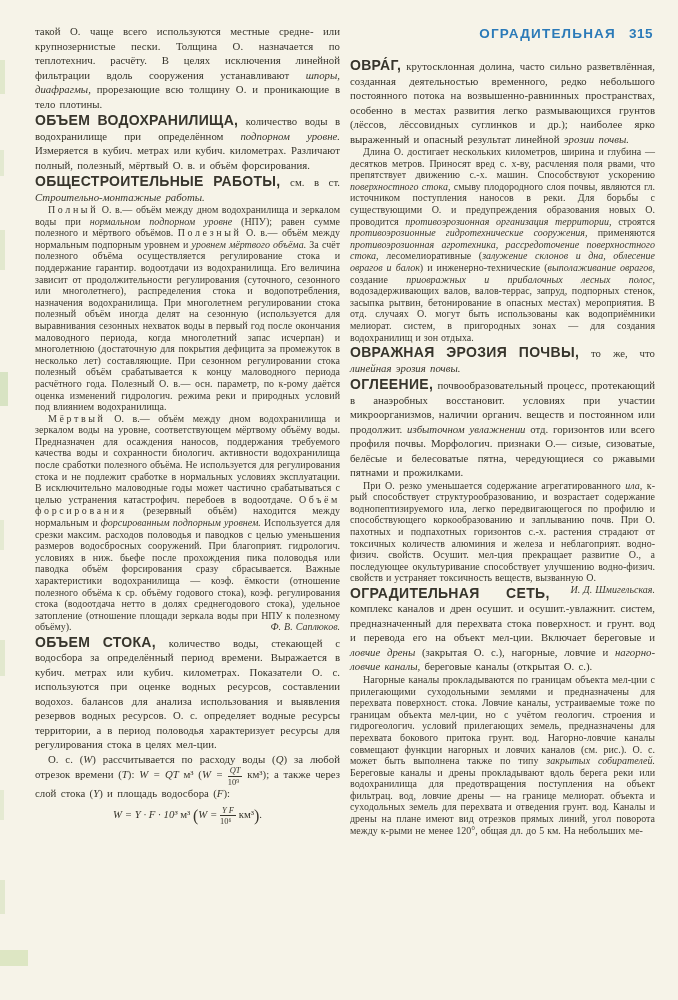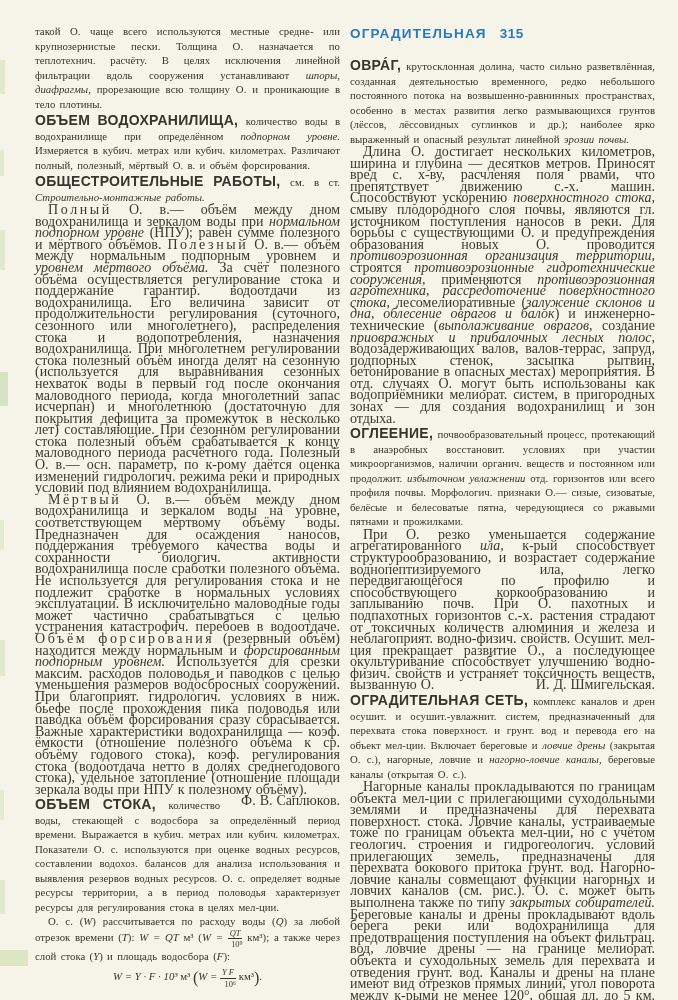--- a/index.html
+++ b/index.html
@@ -7,37 +7,37 @@
     width:678px;height:1000px;overflow:hidden;
     background:#f6f3e8;color:#37352c;
     font-family:"Liberation Serif",serif;
   }
   .page{position:relative;width:678px;height:1000px}
   .cols{display:flex;gap:10px;padding:24px 23px 0 35px}
   .col{width:305px}
   .runhead{
     font-family:"Liberation Sans",sans-serif;font-weight:700;
     color:#2b7ab8;font-size:13.5px;letter-spacing:1.2px;
-    margin:2px 2px 17px 0;white-space:nowrap;
+    text-align:right;margin:2px 2px 17px 0;white-space:nowrap;
   }
   .runhead .pgnum{margin-left:13px;letter-spacing:0.5px}
   p{margin:0;text-align:justify}
   .reg{font-size:10.8px;line-height:14.5px;word-spacing:1.6px}
-  .petit{font-size:14px;line-height:11.6px;word-spacing:0.5px;color:#3b392f;text-indent:13px}
+  .petit{font-size:10px;line-height:11.6px;word-spacing:0.5px;color:#3b392f;text-indent:13px}
   .indent{text-indent:13px}
   .entry{margin-top:2px}
   .term{
     font-family:"Liberation Sans",sans-serif;font-weight:700;
     font-size:14px;letter-spacing:0.3px;word-spacing:0;
   }
   .it{font-style:italic}
   .sperr{letter-spacing:2.6px}
-  .sig{float:right;padding-left:8px}
+  .sig{font-style:italic;float:right;padding-left:8px}
   .math{font-style:italic}
-  .frac{display:inline-block;vertical-align:-0.55em;text-align:right;line-height:1;text-indent:0}
+  .frac{display:inline-block;vertical-align:-0.55em;text-align:left;line-height:1;text-indent:0}
   .frac .fn{display:block;padding:0 2px 1px;border-bottom:0.9px solid #37352c;font-size:0.78em;font-style:italic}
   .frac .fd{display:block;padding-top:1px;font-size:0.78em;font-style:normal}
   .fx{text-align:center;margin:5px 0 20px;font-size:10.8px;text-indent:0}
   .bigp{font-size:16px;vertical-align:-2.5px}
   
   .edge{position:absolute;left:0;pointer-events:none}
   .e1{top:60px;width:5px;height:34px;background:rgba(180,207,146,.32)}
   .e2{top:150px;width:4px;height:26px;background:rgba(180,207,146,.28)}
   .e3{top:230px;width:5px;height:40px;background:rgba(180,207,146,.30)}
   .e4{top:372px;width:8px;height:34px;background:rgba(173,203,140,.40)}
@@ -86,20 +86,21 @@
     </div>
 
     <div class="col">
 
       <div class="runhead"><span>ОГРАДИТЕЛЬНАЯ</span><span class="pgnum">315</span></div>
 
       <p class="reg entry"><span class="term">ОВРА́Г,</span><span> крутосклонная долина, часто сильно разветвлённая, созданная деятельностью временного, редко небольшого постоянного потока на возвышенно-равнинных пространствах, особенно в местах развития легко размывающихся грунтов (лёссов, лёссовидных суглинков и др.); наиболее ярко выраженный и опасный результат линейной </span><span class="it">эрозии почвы.</span></p>
 
       <p class="petit"><span>Длина О. достигает нескольких километров, ширина и глубина — десятков метров. Приносят вред с. х-ву, расчленяя поля рвами, что препятствует движению с.-х. машин. Способствуют ускорению </span><span class="it">поверхностного стока,</span><span> смыву плодородного слоя почвы, являются гл. источником поступления наносов в реки. Для борьбы с существующими О. и предупреждения образования новых О. проводится </span><span class="it">противоэрозионная организация территории,</span><span> строятся </span><span class="it">противоэрозионные гидротехнические сооружения,</span><span> применяются </span><span class="it">противоэрозионная агротехника, рассредоточение поверхностного стока,</span><span> лесомелиоративные (</span><span class="it">залужение склонов и дна, облесение оврагов и балок</span><span>) и инженерно-технические (</span><span class="it">выполаживание оврагов,</span><span> создание </span><span class="it">приовражных и прибалочных лесных полос,</span><span> водозадерживающих валов, валов-террас, запруд, подпорных стенок, засыпка рытвин, бетонирование в опасных местах) мероприятия. В отд. случаях О. могут быть использованы как водоприёмники мелиорат. систем, в пригородных зонах — для создания водохранилищ и зон отдыха.</span></p>
 
+      <p class="reg entry"><span class="term">ОВРАЖНАЯ ЭРОЗИЯ ПОЧВЫ,</span><span> то же, что </span><span class="it">линейная эрозия почвы.</span></p>
 
       <p class="reg entry"><span class="term">ОГЛЕЕНИЕ,</span><span> почвообразовательный процесс, протекающий в анаэробных восстановит. условиях при участии микроорганизмов, наличии органич. веществ и постоянном или продолжит. </span><span class="it">избыточном увлажнении</span><span> отд. горизонтов или всего профиля почвы. Морфологич. признаки О.— сизые, сизоватые, белёсые и белесоватые пятна, чередующиеся со ржавыми пятнами и прожилками.</span></p>
 
       <p class="petit"><span>При О. резко уменьшается содержание агрегатированного </span><span class="it">ила,</span><span> к-рый способствует структурообразованию, и возрастает содержание воднопептизируемого ила, легко передвигающегося по профилю и способствующего коркообразованию и заплыванию почв. При О. пахотных и подпахотных горизонтов с.-х. растения страдают от токсичных количеств алюминия и железа и неблагоприят. водно-физич. свойств. Осушит. мел-ция прекращает развитие О., а последующее окультуривание способствует улучшению водно-физич. свойств и устраняет токсичность веществ, вызванную О.</span><span class="sig">И. Д. Шмигельская.</span></p>
 
       <p class="reg entry"><span class="term">ОГРАДИТЕЛЬНАЯ СЕТЬ,</span><span> комплекс каналов и дрен осушит. и осушит.-увлажнит. систем, предназначенный для перехвата стока поверхност. и грунт. вод и перевода его на объект мел-ции. Включает береговые и </span><span class="it">ловчие дрены</span><span> (закрытая О. с.), нагорные, ловчие и </span><span class="it">нагорно-ловчие каналы,</span><span> береговые каналы (открытая О. с.).</span></p>
 
       <p class="petit"><span>Нагорные каналы прокладываются по границам объекта мел-ции с прилегающими суходольными землями и предназначены для перехвата поверхност. стока. Ловчие каналы, устраиваемые тоже по границам объекта мел-ции, но с учётом геологич. строения и гидрогеологич. условий прилегающих земель, предназначены для перехвата бокового притока грунт. вод. Нагорно-ловчие каналы совмещают функции нагорных и ловчих каналов (см. рис.). О. с. может быть выполнена также по типу </span><span class="it">закрытых собирателей.</span><span> Береговые каналы и дрены прокладывают вдоль берега реки или водохранилища для предотвращения поступления на объект фильтрац. вод, ловчие дрены — на границе мелиорат. объекта и суходольных земель для перехвата и отведения грунт. вод. Каналы и дрены на плане имеют вид отрезков прямых линий, угол поворота между к-рыми не менее 120°, общая дл. до 5 км. На небольших ме-</span></p>
 
     </div>

